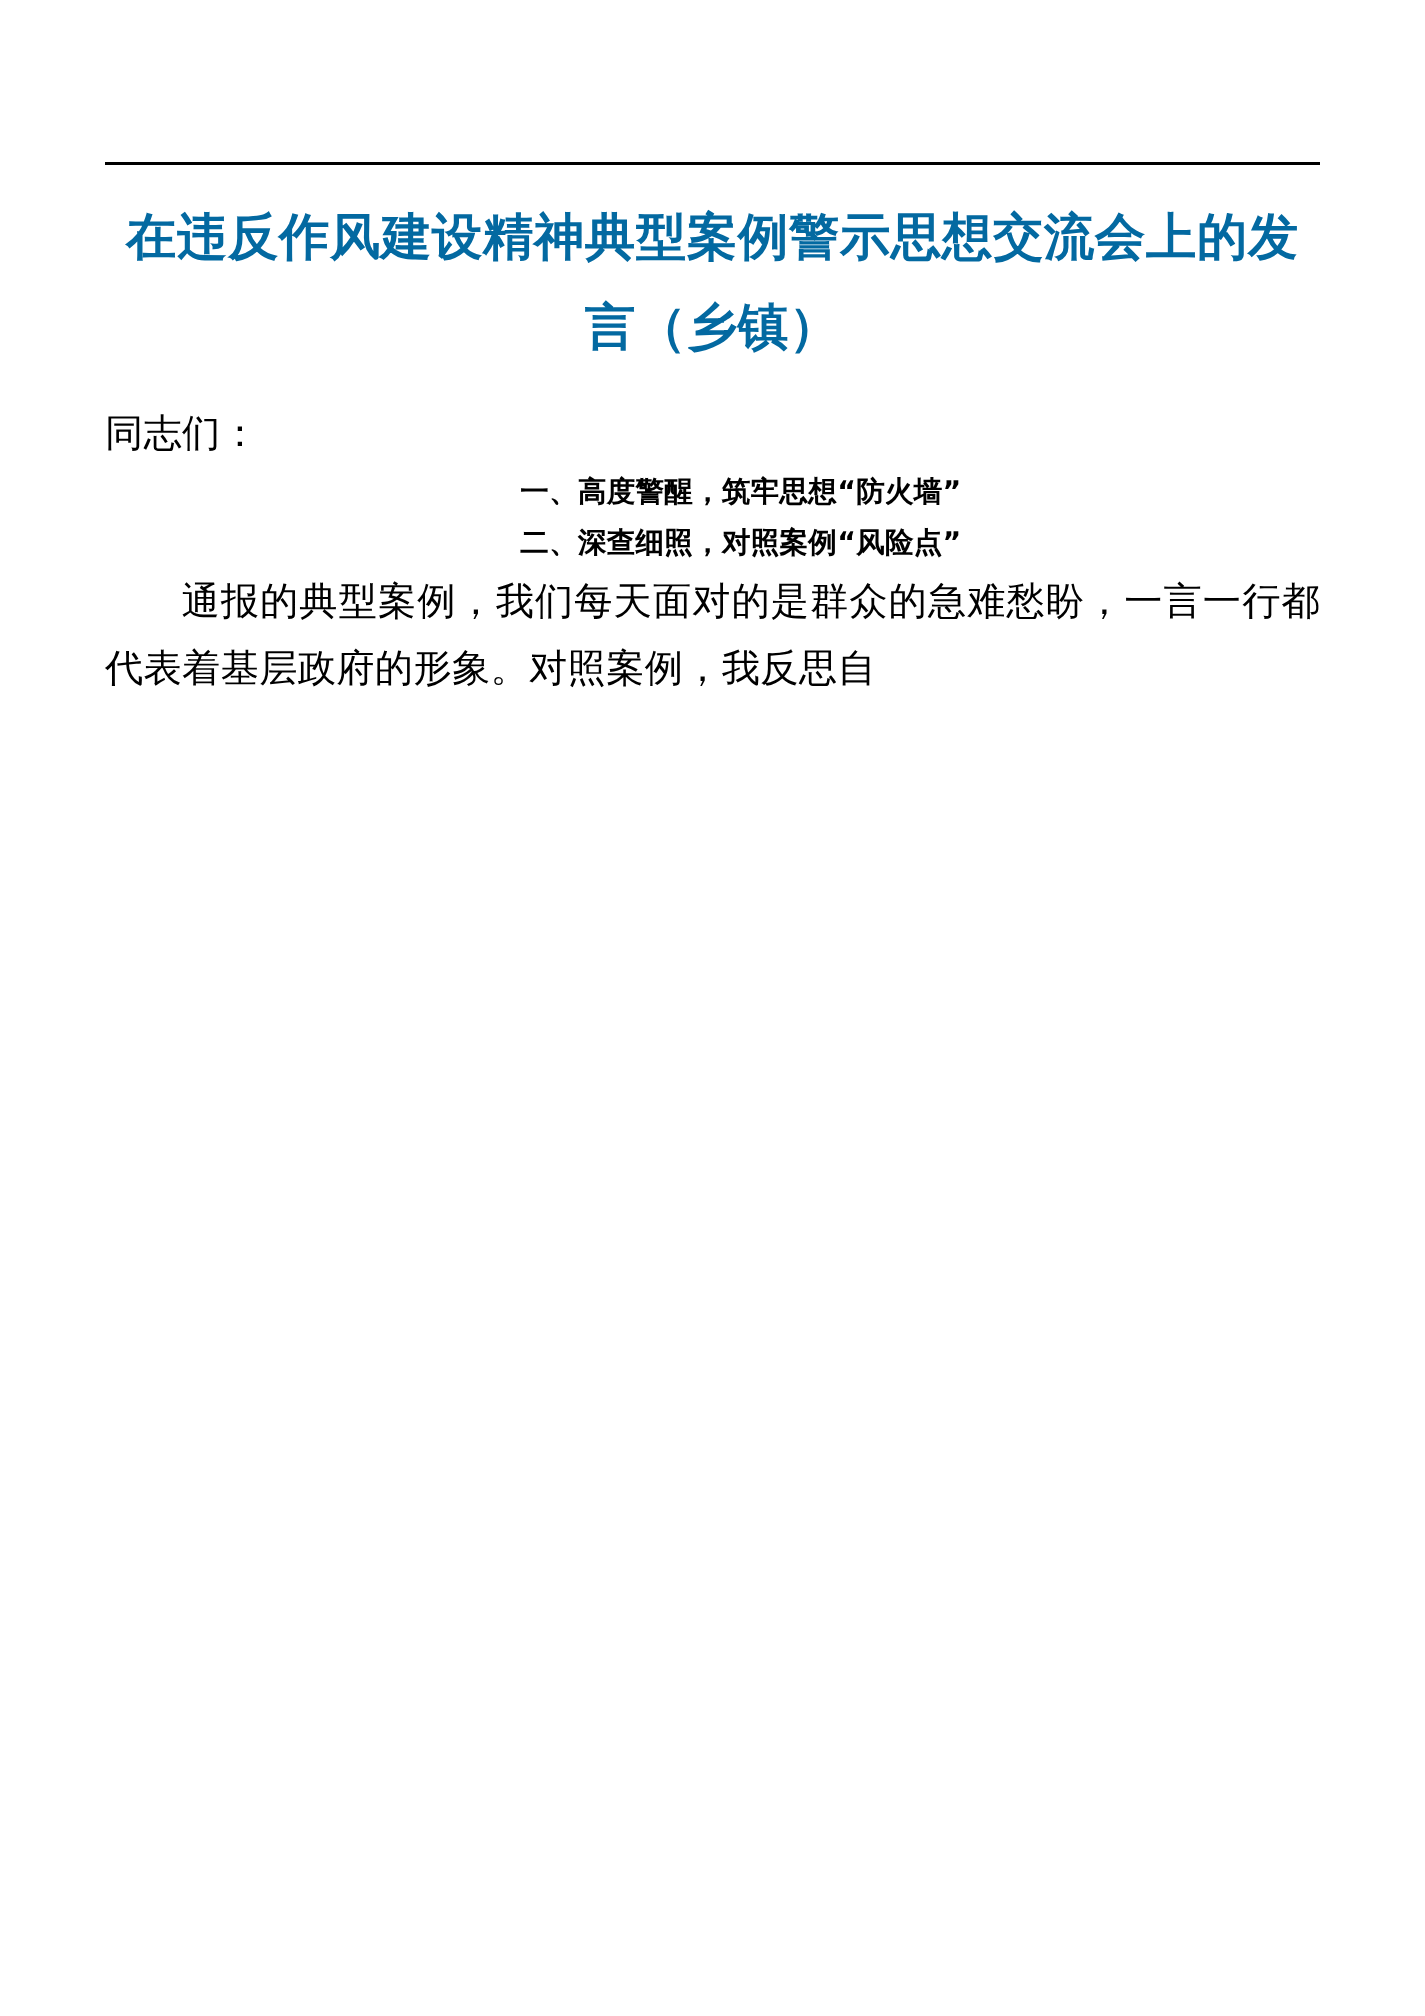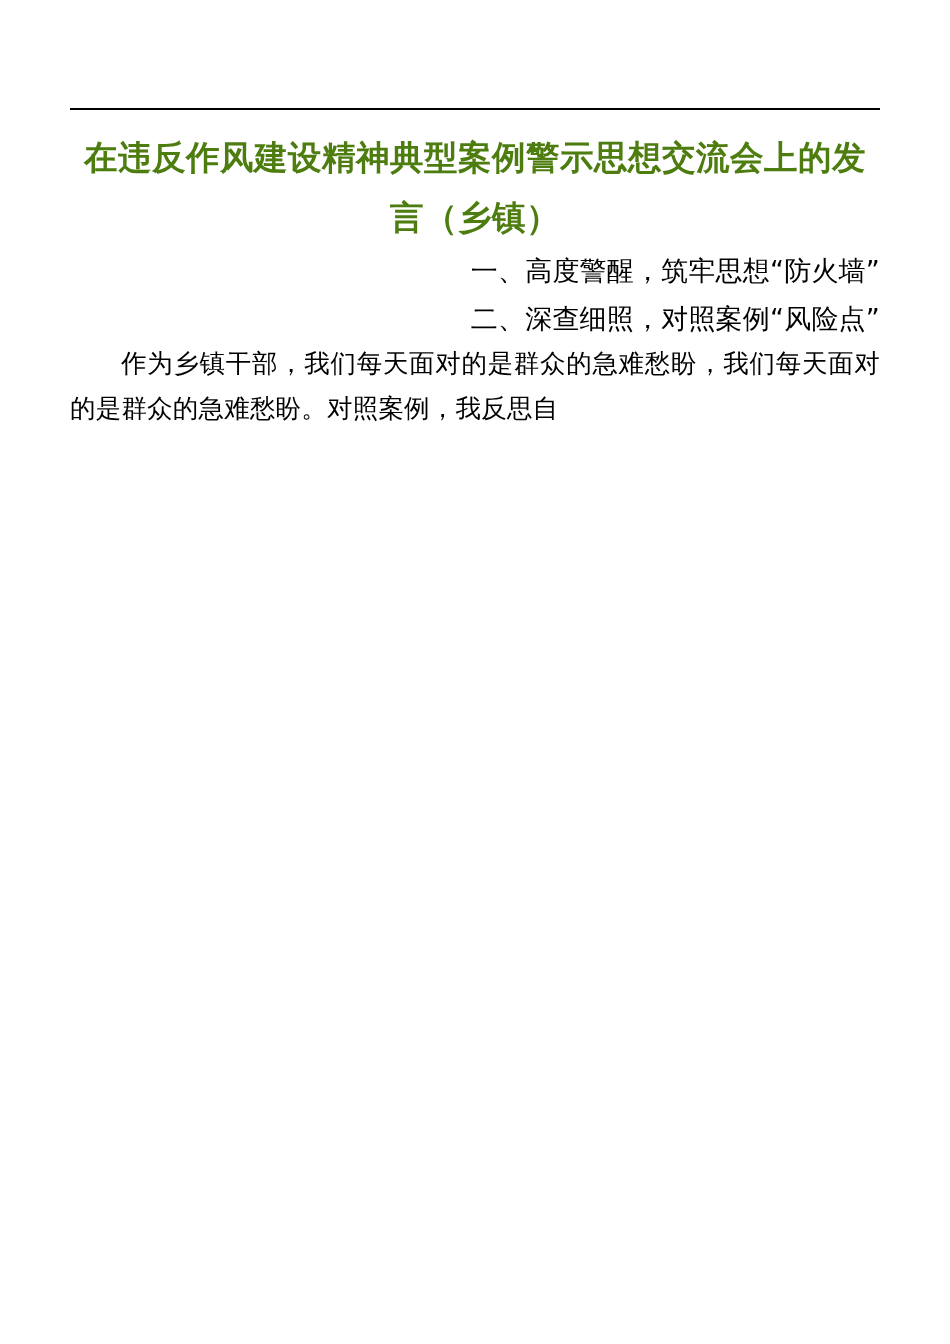--- a/index.html
+++ b/index.html
@@ -28,59 +28,60 @@
   }
   .doc-title {
     margin: 0;
     padding-top: 18px;
     font-family: "DejaVu Sans", sans-serif;
     font-weight: bold;
     font-size: 33.5px;
     line-height: 1.78;
     text-align: center;
     letter-spacing: 0.5px;
-    color: #4d7c0f;
+    color: #0369a1;
   }
   .salutation {
     font-size: 25.5px;
     line-height: 1.76;
     margin: 20px 0 0 0;
     text-align: justify;
     text-justify: inter-ideograph;
     letter-spacing: 0.2px;
   }
   p.body-para {
     font-size: 25.5px;
     line-height: 1.76;
     margin: 0;
     text-indent: 2em;
     text-align: justify;
     text-justify: inter-ideograph;
     letter-spacing: 0.2px;
   }
   p.heading-para {
     font-family: "DejaVu Sans", sans-serif;
-    font-weight: normal;
-    font-size: 27px;
+    font-weight: bold;
+    font-size: 19px;
     line-height: 1.76;
     margin: 0;
     text-indent: 2em;
-    text-align: right;
+    text-align: center;
     letter-spacing: 0.2px;
   }
 </style>
 </head>
 <body>
 
 <div class="page">
   <div class="top-rule"></div>
 
   <h1 class="doc-title">在违反作风建设精神典型案例警示思想交流会上的发言（乡镇）</h1>
 
+  <div class="salutation">同志们：</div>
 
 
   <p class="heading-para">一、高度警醒，筑牢思想“防火墙”</p>
 
 
   <p class="heading-para">二、深查细照，对照案例“风险点”</p>
 
-  <p class="body-para">作为乡镇干部，我们每天面对的是群众的急难愁盼，我们每天面对的是群众的急难愁盼。对照案例，我反思自</p>
+  <p class="body-para">通报的典型案例，我们每天面对的是群众的急难愁盼，一言一行都代表着基层政府的形象。对照案例，我反思自</p>
 </div>
 
 </body></html>

